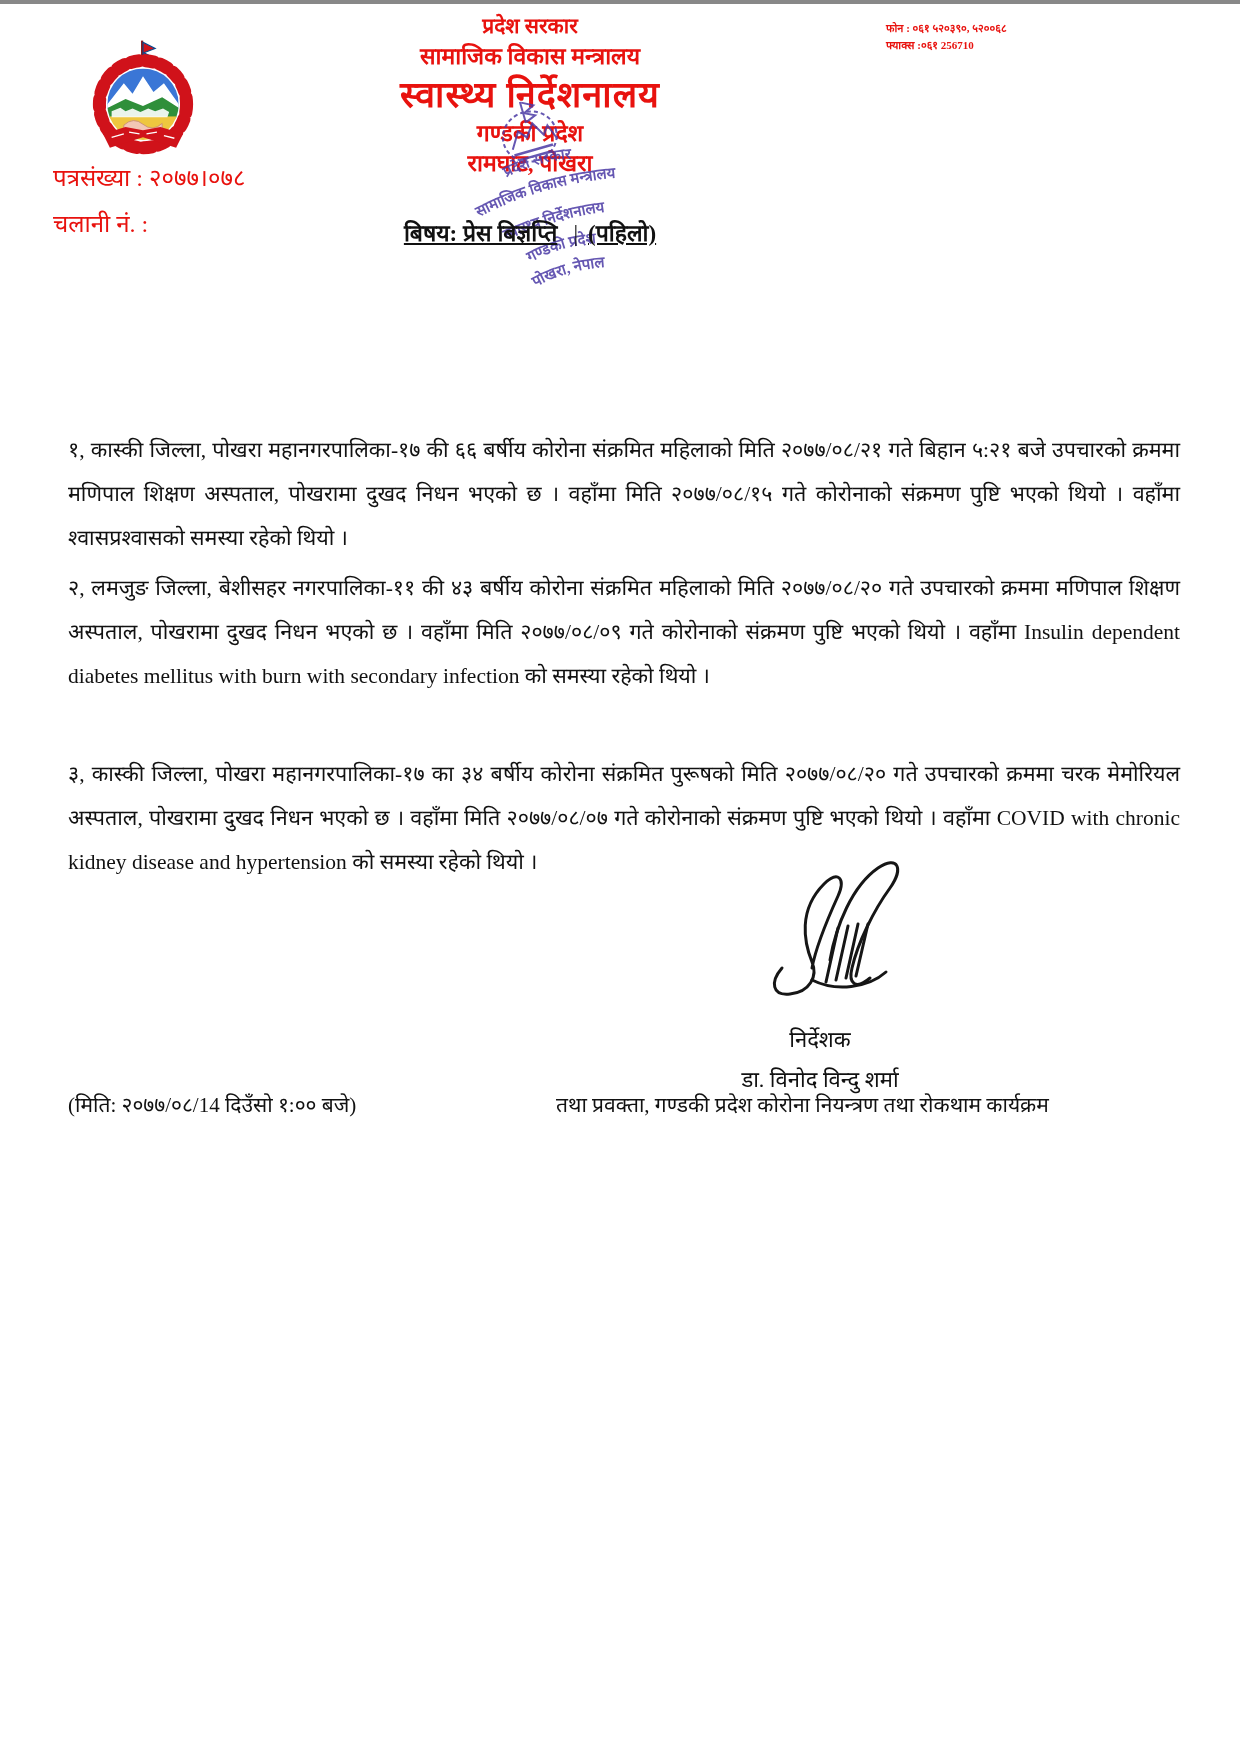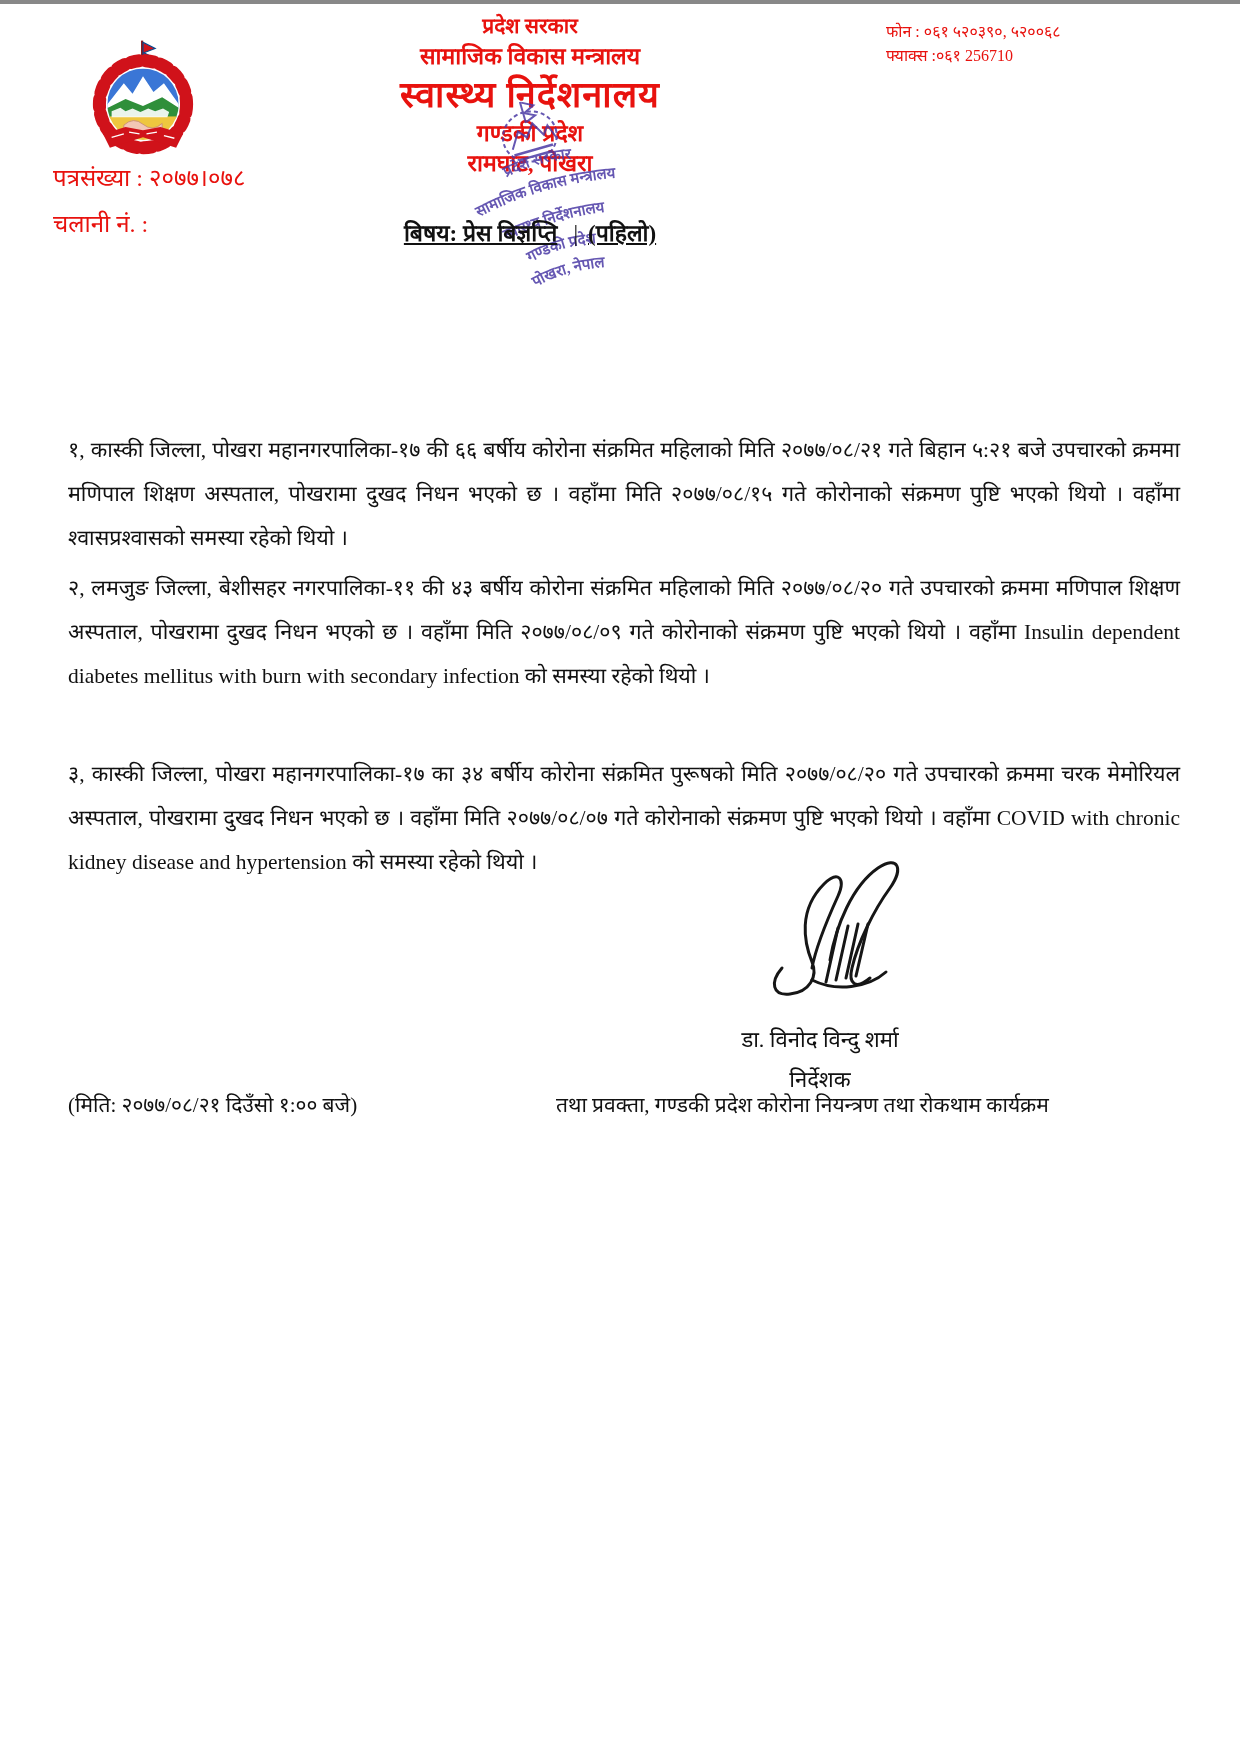--- a/index.html
+++ b/index.html
@@ -14,21 +14,21 @@
   }
   .accent{color:#e8120e;}
   
   .logo{position:absolute;left:82px;top:34px;width:122px;height:122px;}
   .header-center{position:absolute;left:230px;top:10px;width:600px;text-align:center;line-height:1.18;}
   .hc-line1{font-size:21px;font-weight:bold;}
   .hc-line2{font-size:23px;font-weight:bold;margin-top:4px;}
   .hc-line3{font-size:36px;font-weight:bold;margin-top:4px;letter-spacing:1px;}
   .hc-line4{font-size:23px;font-weight:bold;margin-top:4px;}
   .hc-line5{font-size:23px;font-weight:bold;margin-top:3px;}
-  .header-right{position:absolute;left:886px;top:16px;font-size:16px;font-weight:normal;line-height:1.5;}
+  .header-right{position:absolute;left:886px;top:16px;font-size:11px;font-weight:bold;line-height:1.5;}
   .ref{position:absolute;left:53px;top:152px;font-size:24px;line-height:1.9;}
   
   .stamp{
     position:absolute;left:428px;top:86px;width:240px;height:220px;
     transform:rotate(-16deg);
     opacity:.85;
     pointer-events:none;
   }
   .stamp text{font-family:"Liberation Serif","DejaVu Serif",serif;font-weight:bold;}
   
@@ -145,20 +145,20 @@
       <path d="M78,110 C84,76 100,36 126,18 C146,5 152,18 138,38 C122,60 106,92 100,118 C96,134 104,140 118,128"></path>
       <path d="M86,78 L74,132"></path>
       <path d="M96,76 L84,130"></path>
       <path d="M106,74 L94,128"></path>
       <path d="M116,74 L104,126"></path>
       <path d="M60,130 C84,142 116,138 134,122"></path>
     </g>
   </svg>
 
   <div class="sign-block">
+    <div>निर्देशक</div>
     <div>डा. विनोद विन्दु शर्मा</div>
-    <div>निर्देशक</div>
   </div>
 
-  <div class="foot-date">(मिति: २०७७/०८/२१ दिउँसो १:०० बजे)</div>
+  <div class="foot-date">(मिति: २०७७/०८/14 दिउँसो १:०० बजे)</div>
   <div class="foot-desig">तथा प्रवक्ता, गण्डकी प्रदेश कोरोना नियन्त्रण तथा रोकथाम कार्यक्रम</div>
 
 </div>
 
 </body></html>

